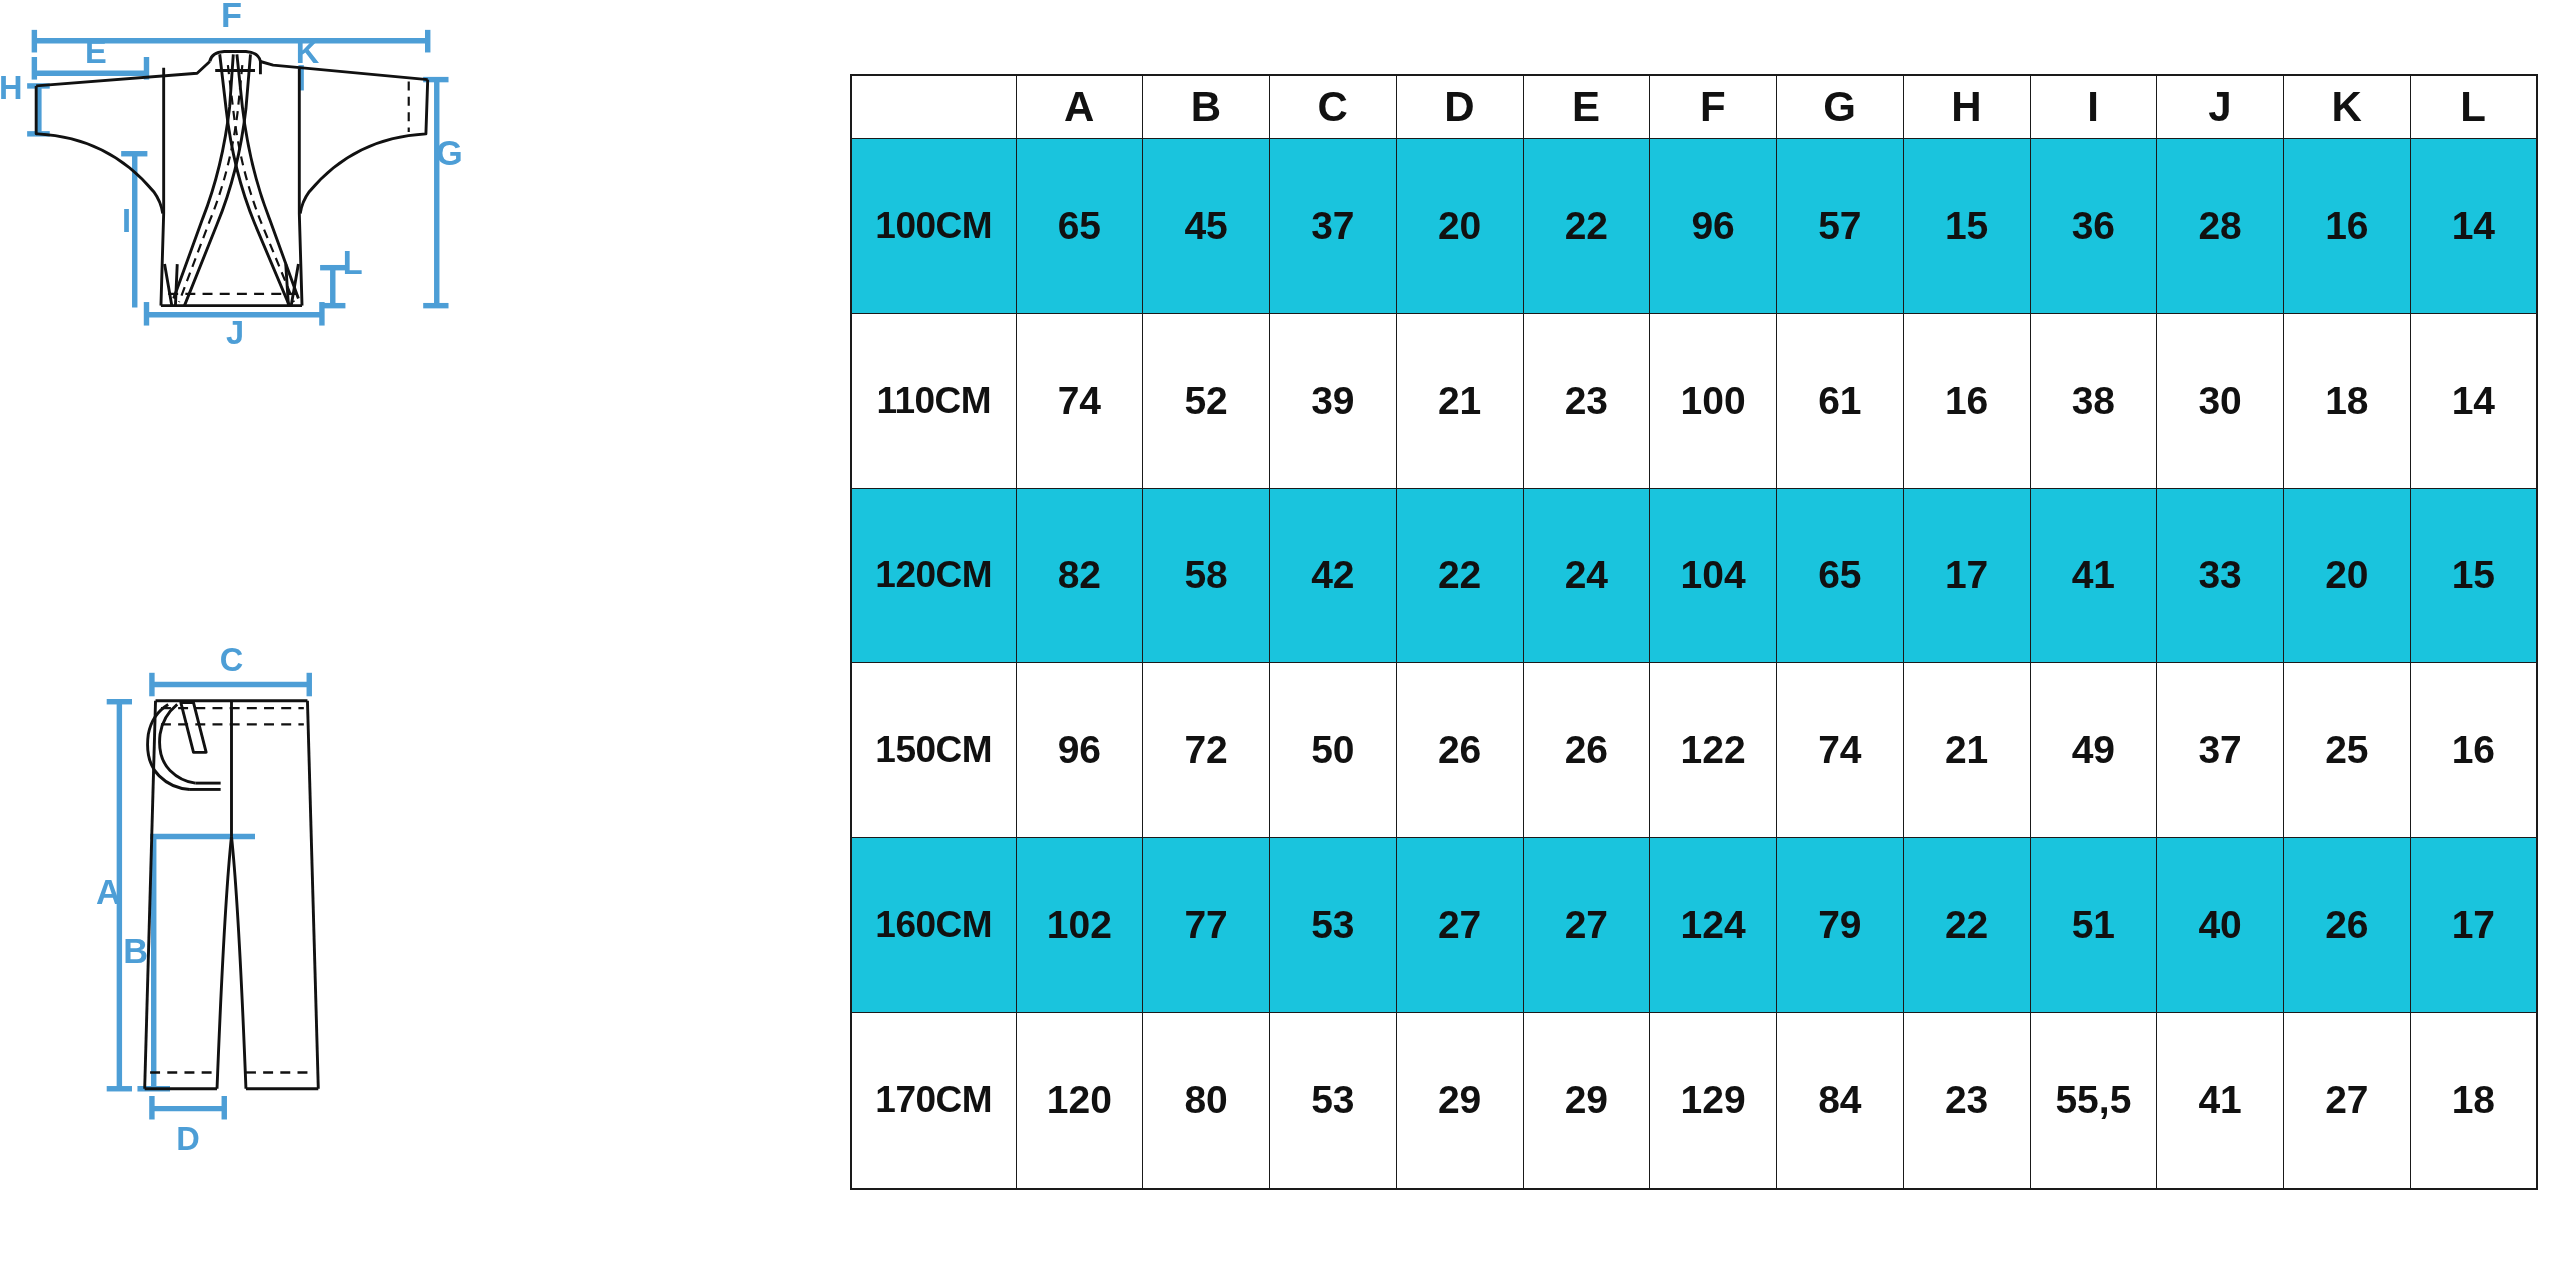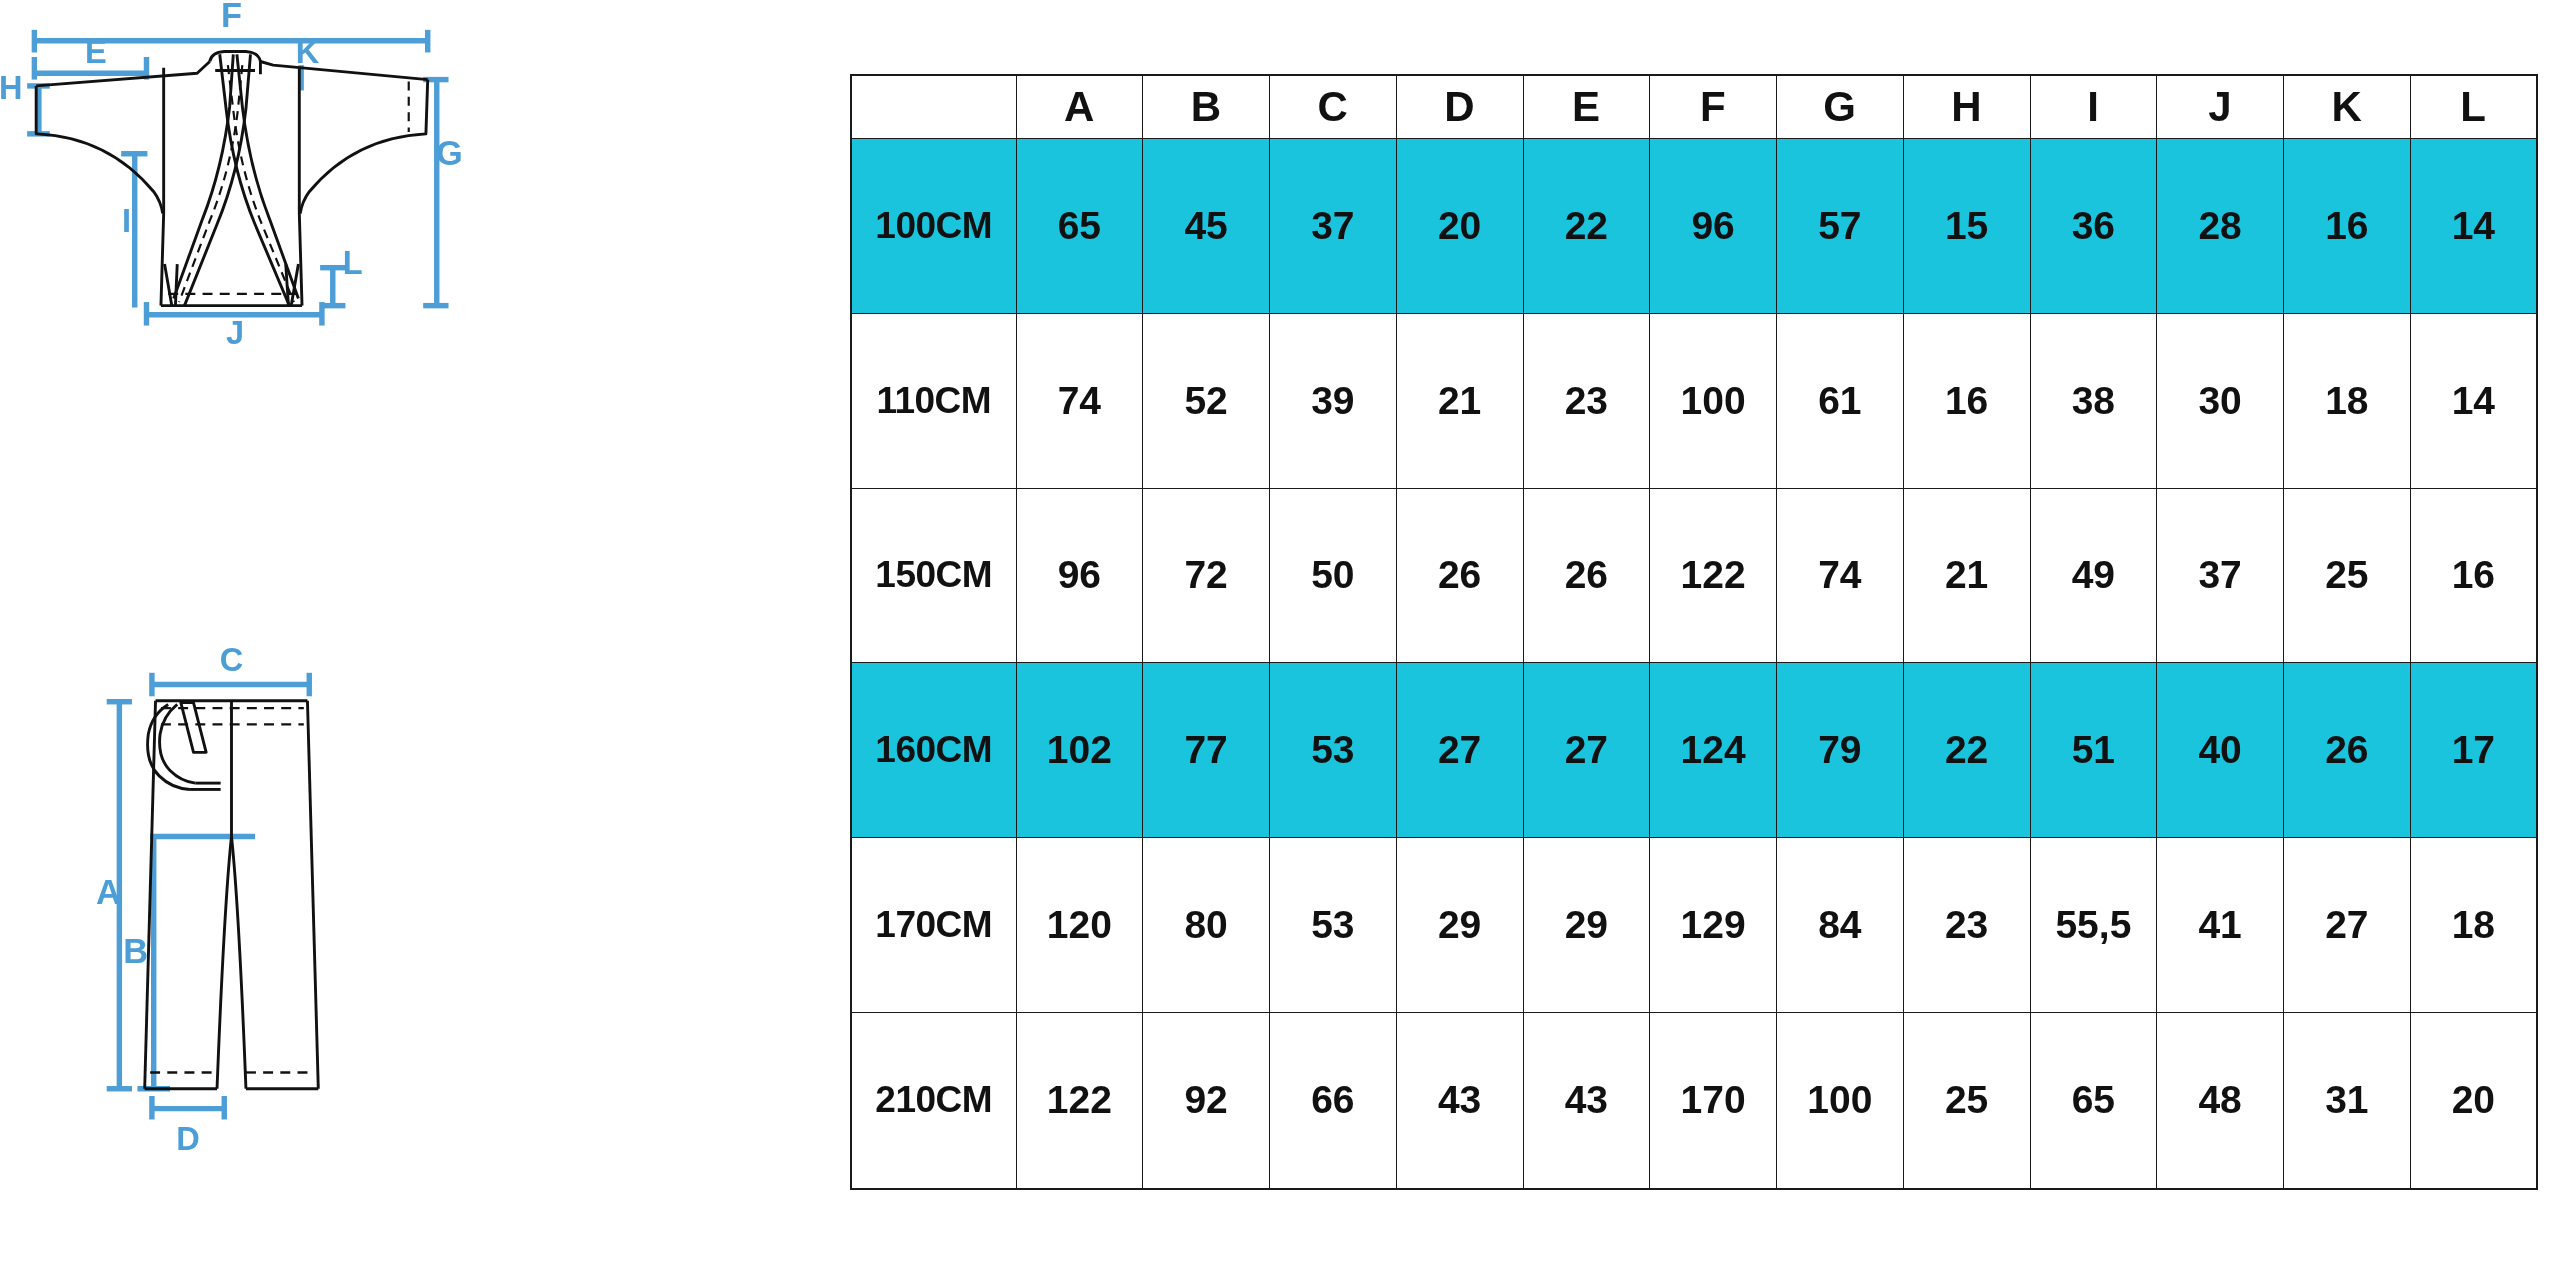--- a/index.html
+++ b/index.html
@@ -287,20 +287,35 @@
             <td>21</td>
             <td>23</td>
             <td>100</td>
             <td>61</td>
             <td>16</td>
             <td>38</td>
             <td>30</td>
             <td>18</td>
             <td>14</td>
           </tr>
+          <tr class="alt">
+            <td class="size-label">120CM</td>
+            <td>82</td>
+            <td>58</td>
+            <td>42</td>
+            <td>22</td>
+            <td>24</td>
+            <td>104</td>
+            <td>65</td>
+            <td>17</td>
+            <td>41</td>
+            <td>33</td>
+            <td>20</td>
+            <td>15</td>
+          </tr>
           <tr>
             <td class="size-label">150CM</td>
             <td>96</td>
             <td>72</td>
             <td>50</td>
             <td>26</td>
             <td>26</td>
             <td>122</td>
             <td>74</td>
             <td>21</td>
@@ -332,33 +347,18 @@
             <td>29</td>
             <td>29</td>
             <td>129</td>
             <td>84</td>
             <td>23</td>
             <td>55,5</td>
             <td>41</td>
             <td>27</td>
             <td>18</td>
           </tr>
-          <tr>
-            <td class="size-label">210CM</td>
-            <td>122</td>
-            <td>92</td>
-            <td>66</td>
-            <td>43</td>
-            <td>43</td>
-            <td>170</td>
-            <td>100</td>
-            <td>25</td>
-            <td>65</td>
-            <td>48</td>
-            <td>31</td>
-            <td>20</td>
-          </tr>
         </tbody>
     </table>
   </div>
 
 </div>
 
 
 </body></html>

